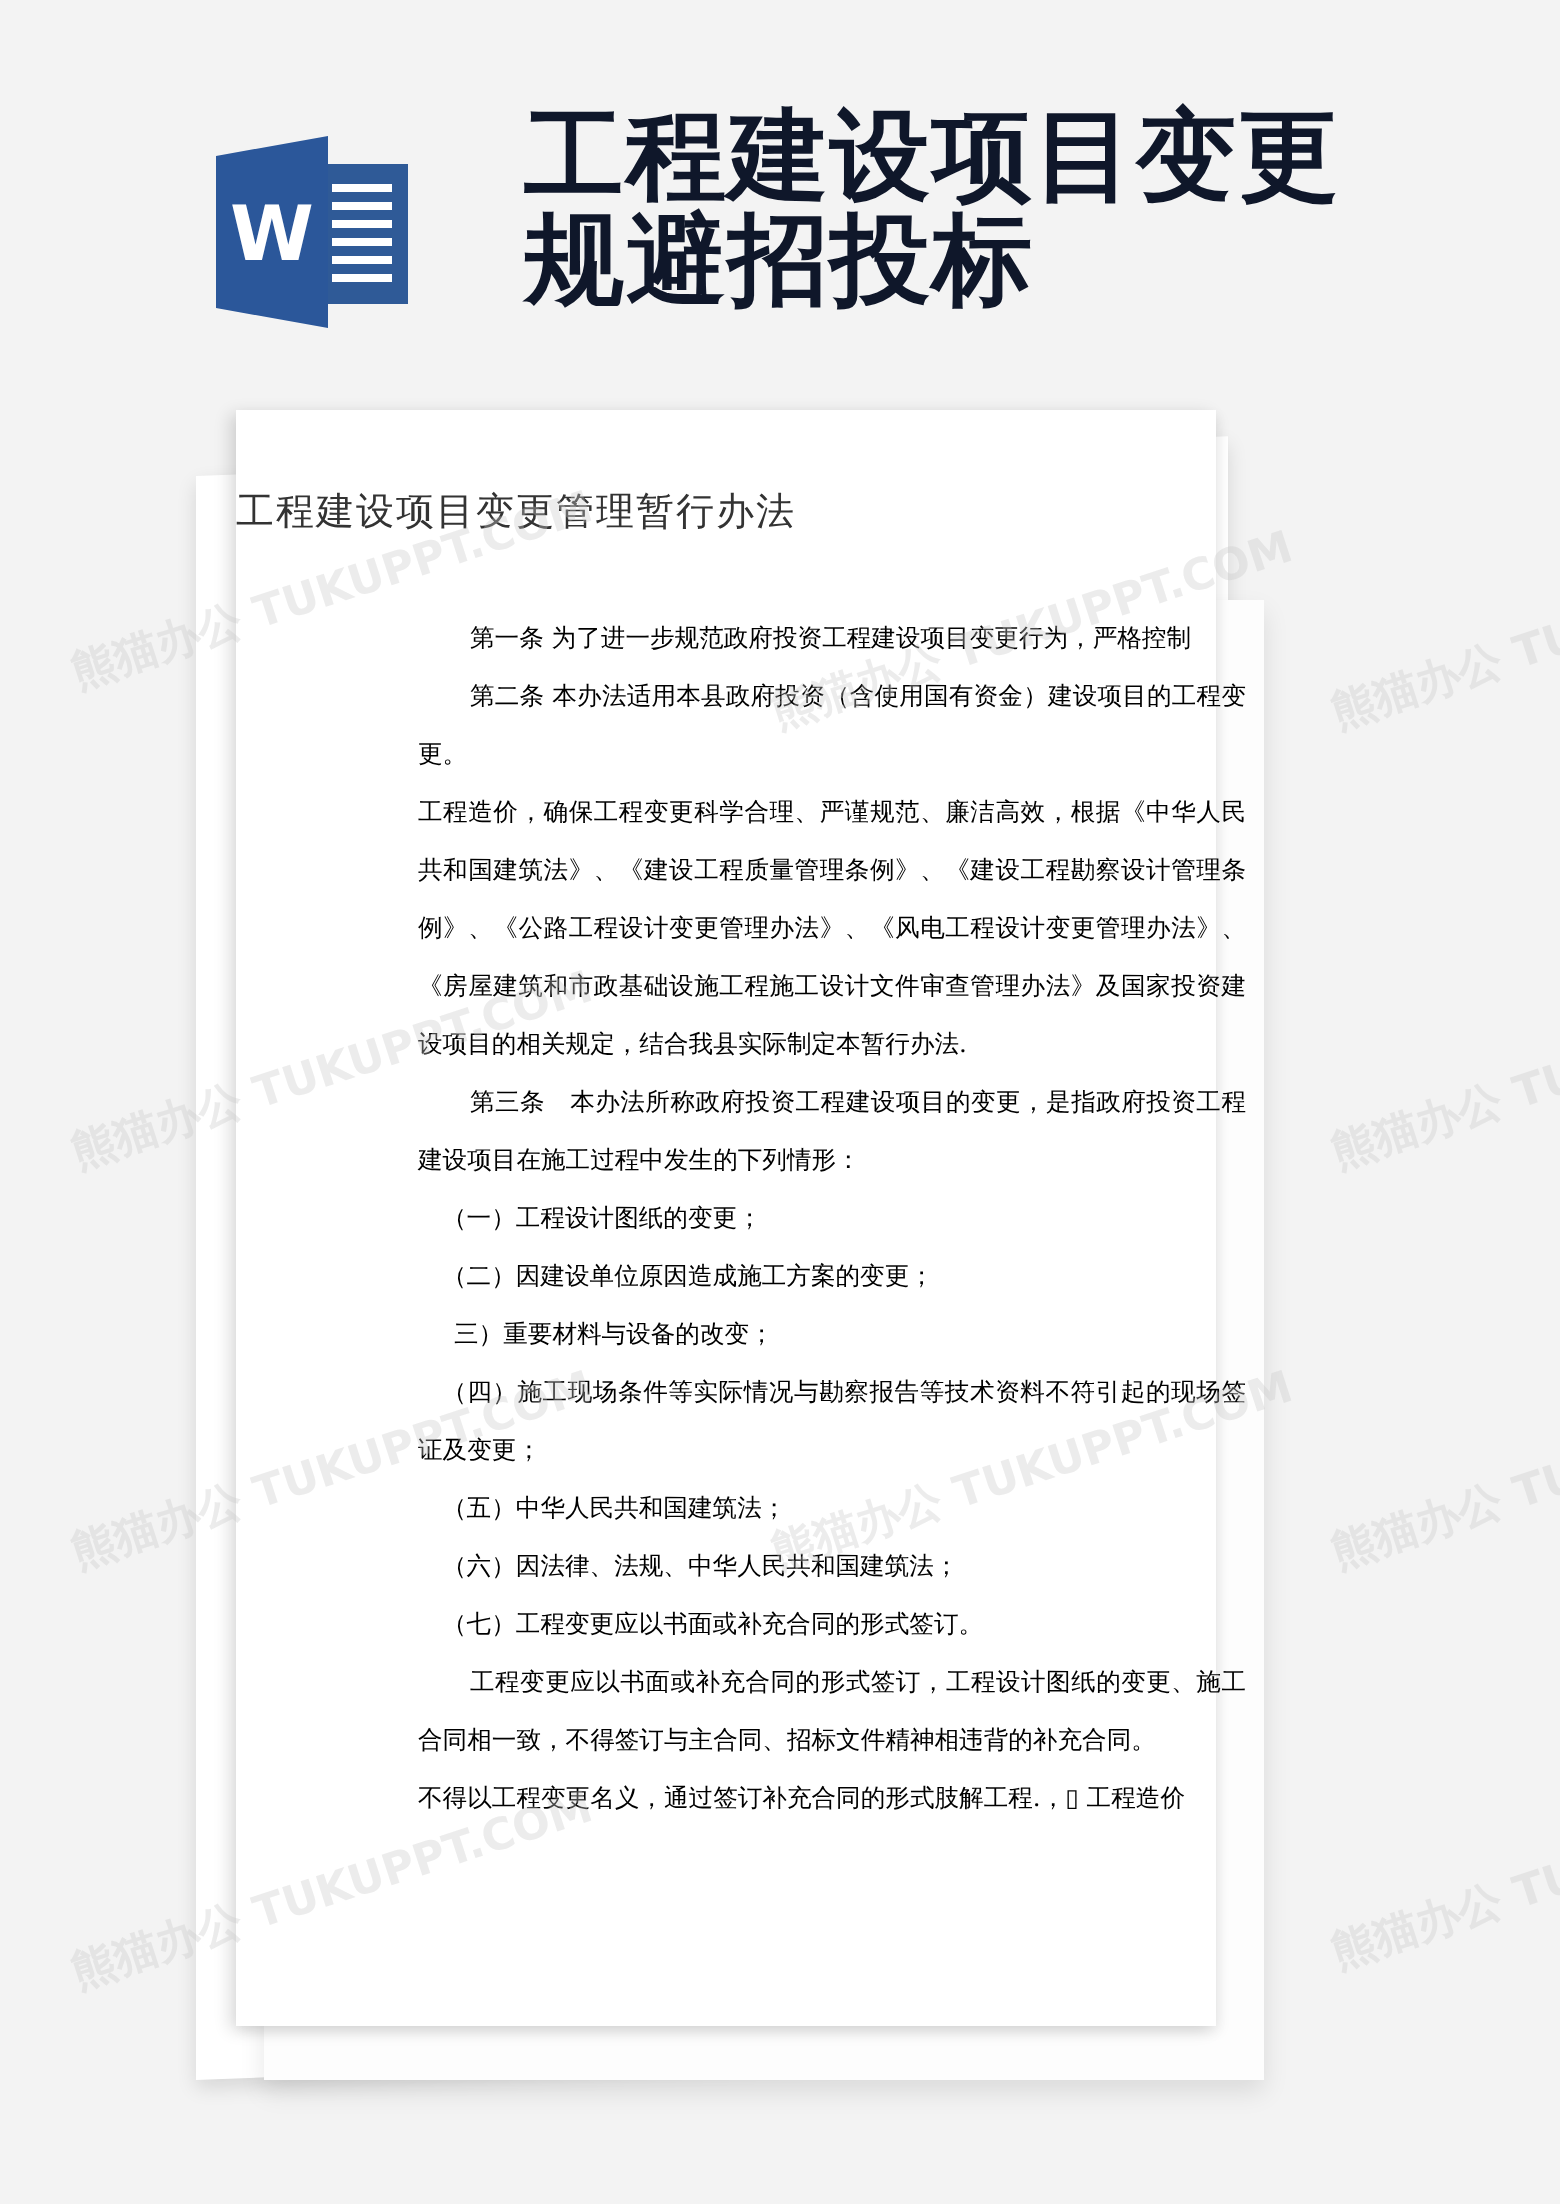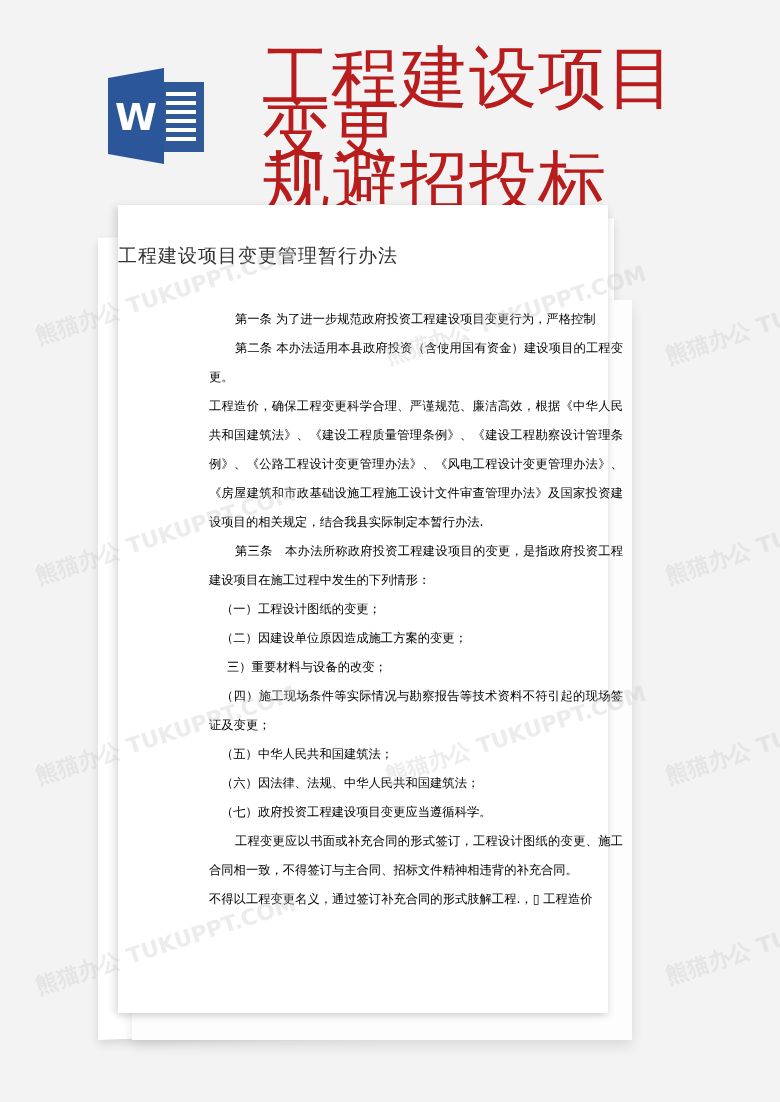--- a/index.html
+++ b/index.html
@@ -6,21 +6,21 @@
   body {
     width: 780px; height: 1102px; overflow: hidden;
     background: #f3f3f3;
     font-family: "DejaVu Serif", "Liberation Serif", serif;
     position: relative;
   }
   .header { position: absolute; left: 0; top: 0; width: 780px; height: 190px; }
   .word-icon { position: absolute; left: 108px; top: 68px; width: 100px; height: 96px; }
   .header-title {
     position: absolute; left: 262px; top: 52px; width: 470px;
-    color: #b91c1c; font-weight: normal; font-size: 68px; line-height: 52px;
+    color: #0f172a; font-weight: bold; font-size: 50px; line-height: 52px;
     letter-spacing: 1px;
     font-family: "DejaVu Serif", "Liberation Serif", serif;
   }
   .paper-back {
     position: absolute; left: 98px; top: 238px; width: 516px; height: 802px;
     background: #ffffff;
     box-shadow: 0 4px 10px rgba(0,0,0,0.12);
     transform: skewY(-2.2deg);
     transform-origin: left top;
   }
@@ -85,21 +85,21 @@
     <p class="p indent">第一条 为了进一步规范政府投资工程建设项目变更行为，严格控制</p>
     <p class="p indent">第二条 本办法适用本县政府投资（含使用国有资金）建设项目的工程变更。</p>
     <p class="p">工程造价，确保工程变更科学合理、严谨规范、廉洁高效，根据《中华人民共和国建筑法》、《建设工程质量管理条例》、《建设工程勘察设计管理条例》、《公路工程设计变更管理办法》、《风电工程设计变更管理办法》、《房屋建筑和市政基础设施工程施工设计文件审查管理办法》及国家投资建设项目的相关规定，结合我县实际制定本暂行办法.</p>
     <p class="p indent">第三条　本办法所称政府投资工程建设项目的变更，是指政府投资工程建设项目在施工过程中发生的下列情形：</p>
     <p class="p indent-sm">（一）工程设计图纸的变更；</p>
     <p class="p indent-sm">（二）因建设单位原因造成施工方案的变更；</p>
     <p class="p" style="text-indent:18px">三）重要材料与设备的改变；</p>
     <p class="p indent-sm">（四）施工现场条件等实际情况与勘察报告等技术资料不符引起的现场签证及变更；</p>
     <p class="p indent-sm">（五）中华人民共和国建筑法；</p>
     <p class="p indent-sm">（六）因法律、法规、中华人民共和国建筑法；</p>
-    <p class="p indent-sm">（七）政府投资工程建设项目变更应当遵循科学。</p>
+    <p class="p indent-sm">（七）工程变更应以书面或补充合同的形式签订。</p>
     <p class="p indent">工程变更应以书面或补充合同的形式签订，工程设计图纸的变更、施工合同相一致，不得签订与主合同、招标文件精神相违背的补充合同。</p>
     <p class="p">不得以工程变更名义，通过签订补充合同的形式肢解工程.，▯ 工程造价</p>
   </div>
 </div>
 
 <div class="watermark" style="left:30px;top:280px">熊猫办公 TUKUPPT.COM</div>
 <div class="watermark" style="left:380px;top:300px">熊猫办公 TUKUPPT.COM</div>
 <div class="watermark" style="left:660px;top:300px">熊猫办公 TUKUPPT.COM</div>
 <div class="watermark" style="left:30px;top:520px">熊猫办公 TUKUPPT.COM</div>
 <div class="watermark" style="left:660px;top:520px">熊猫办公 TUKUPPT.COM</div>

